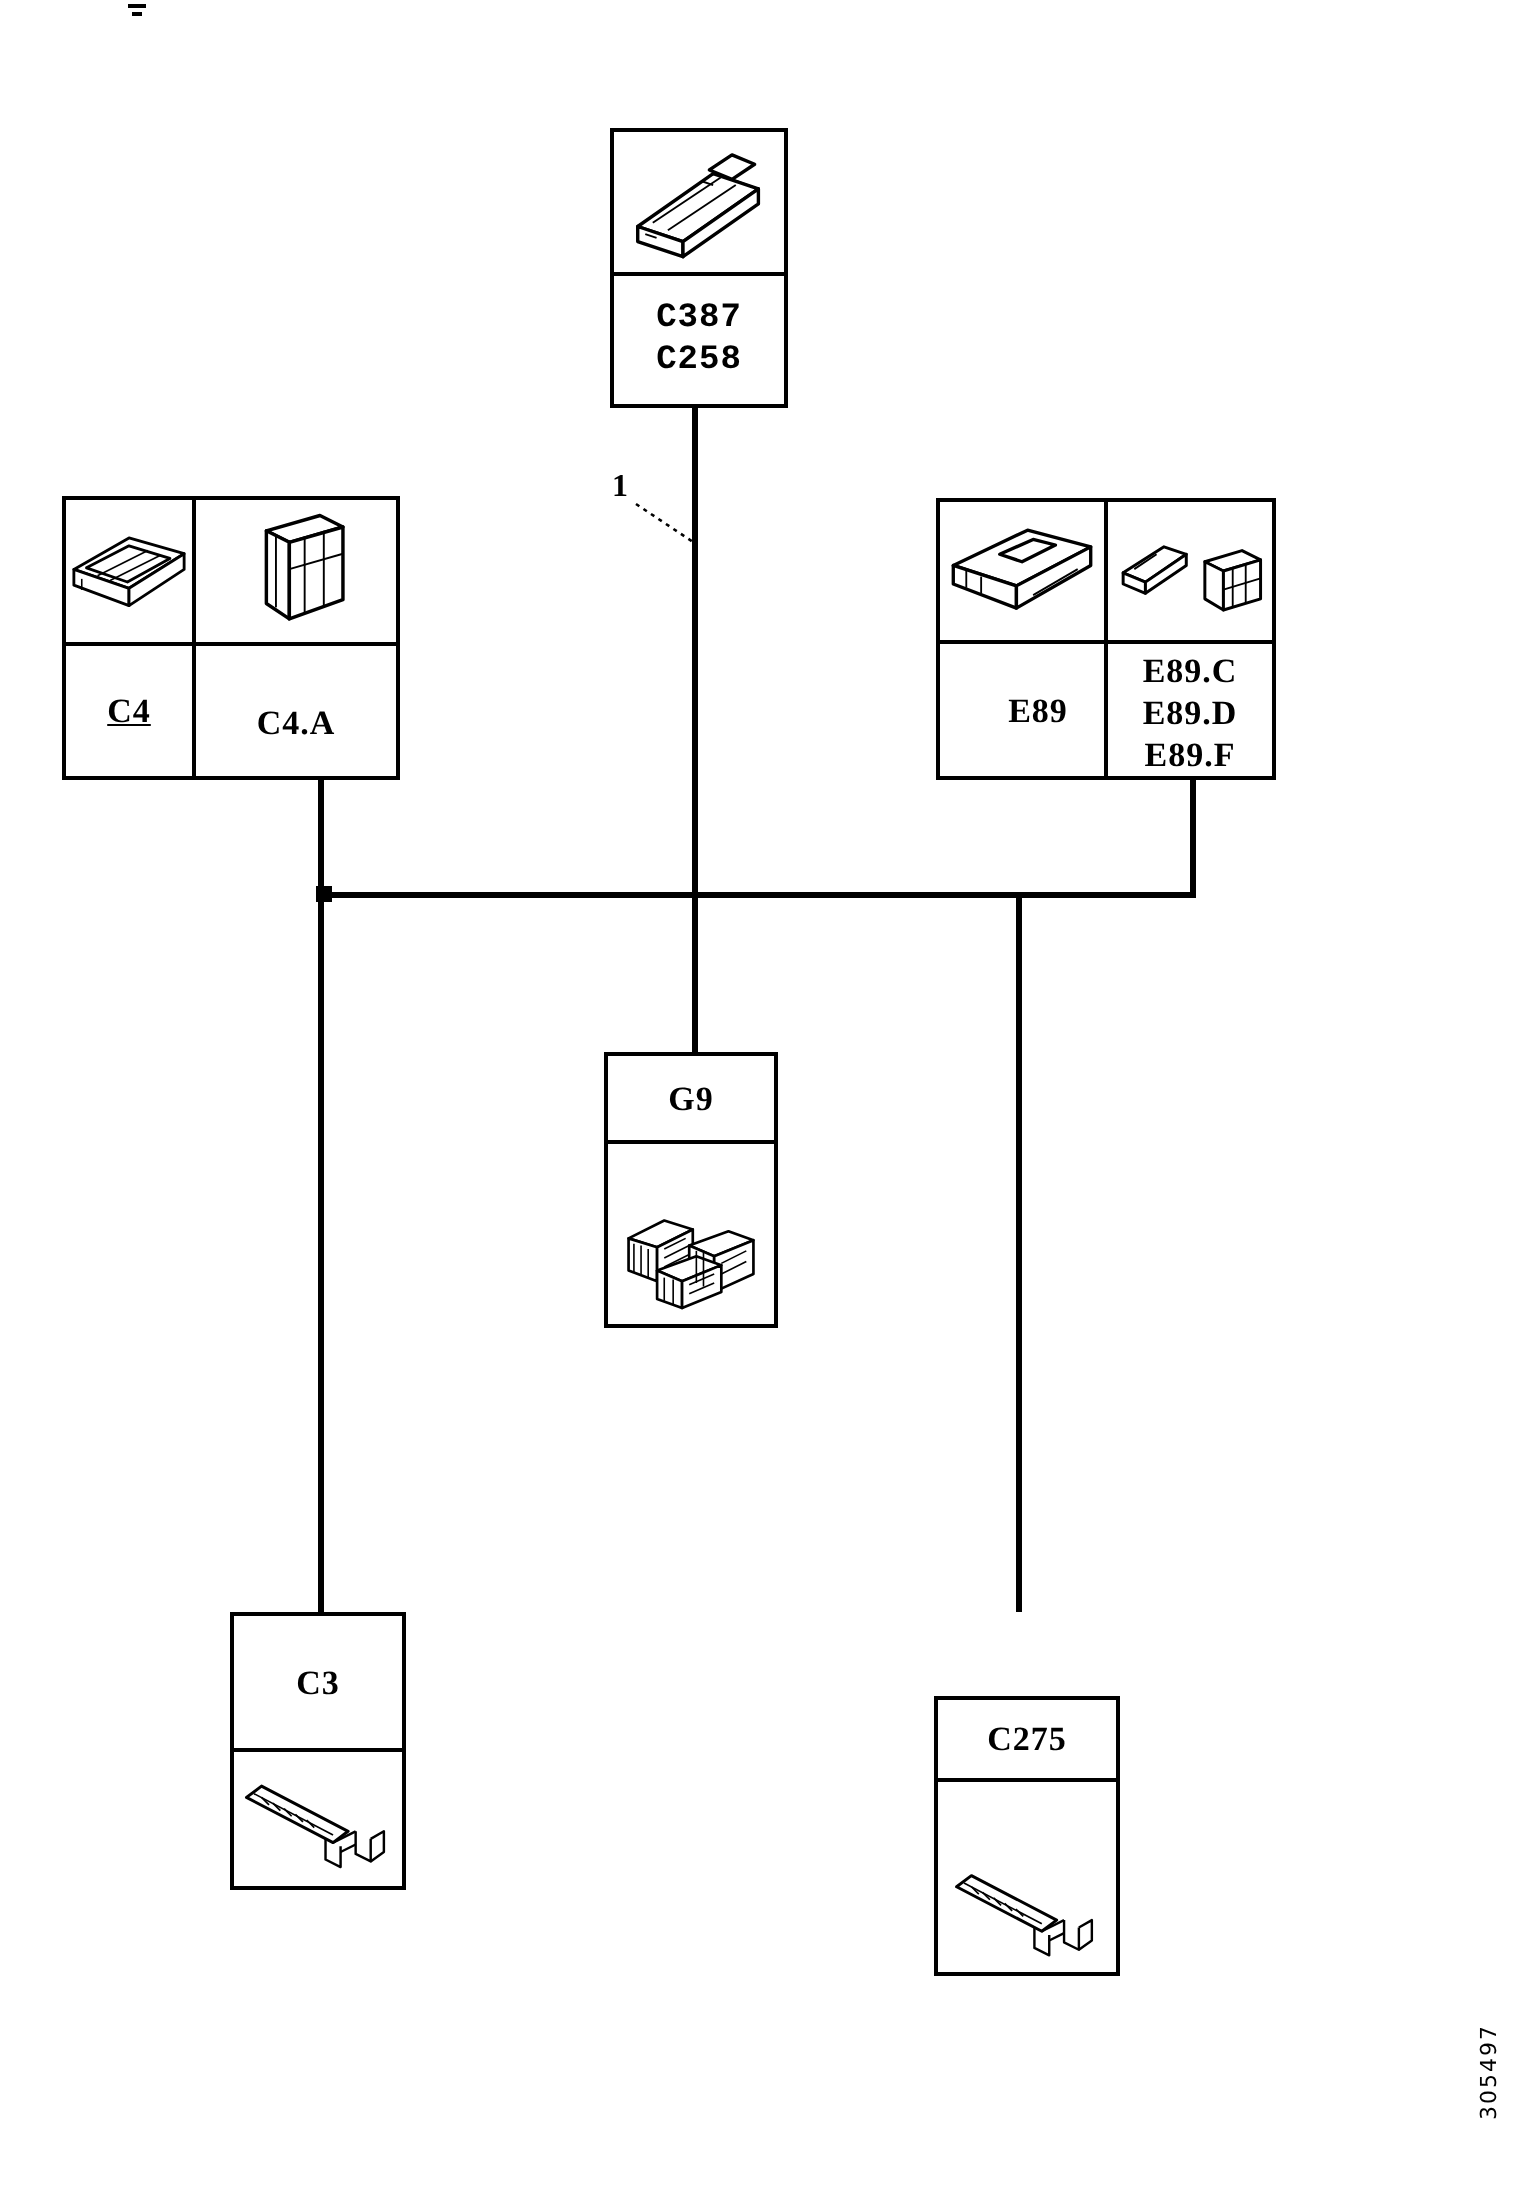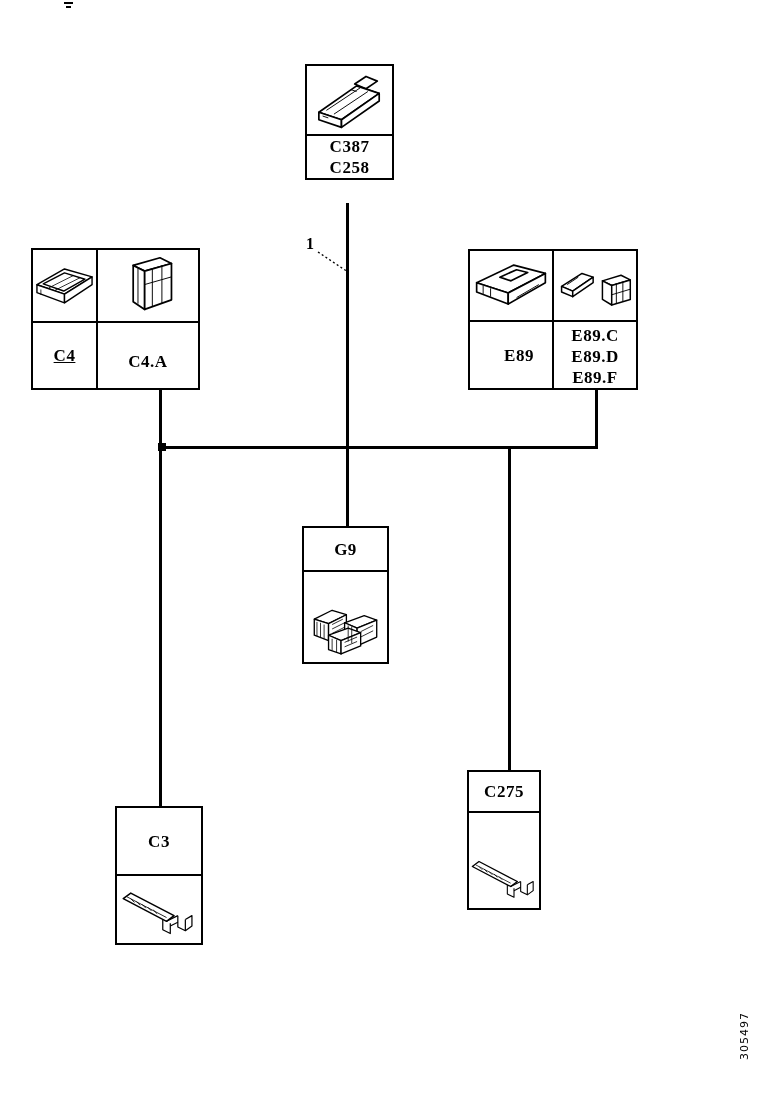--- a/index.html
+++ b/index.html
@@ -42,21 +42,21 @@
   <div class="vline" style="left:159px;top:388px;width:3px;height:418px;"></div>
   <div class="vline" style="left:595px;top:388px;width:3px;height:61px;"></div>
   <div class="vline" style="left:508px;top:446px;width:3px;height:360px;"></div>
   <div class="dot" style="left:158px;top:443px;width:8px;height:8px;"></div>
 
   <div class="callout" style="left:306px;top:235px;">1</div>
   <svg class="leader" style="left:312px;top:248px;" width="40" height="28">
     <line x1="6" y1="4" x2="36" y2="24" stroke="#000" stroke-width="1.3" stroke-dasharray="2,2.5"></line>
   </svg>
 
-  <div class="box" style="left:305px;top:64px;width:89px;height:116px;">
+  <div class="box" style="left:305px;top:64px;width:89px;height:140px;font-family:Liberation Mono, monospace;">
     <div class="cell imgtop" style="height:72px;">
       <svg class="illus" viewBox="0 0 85 70" width="83" height="66">
         <g fill="#fff" stroke="#000" stroke-width="1.8" stroke-linejoin="round">
           <polygon points="48,18 60,10 72,15 60,23"></polygon>
           <polygon points="10,48 50,20 74,28 34,56"></polygon>
           <polygon points="10,48 10,56 34,64 34,56"></polygon>
           <polygon points="34,64 74,36 74,28 34,56"></polygon>
         </g>
         <g stroke="#000" stroke-width="1" fill="none">
           <line x1="18" y1="46" x2="54" y2="22"></line>
@@ -230,21 +230,21 @@
             <line x1="18" y1="25" x2="22" y2="29"></line>
           <line x1="24" y1="28" x2="28" y2="32"></line>
             <line x1="30" y1="31" x2="34" y2="35"></line>
           <line x1="36" y1="34" x2="40" y2="38"></line>
             <line x1="8" y1="20" x2="50" y2="42"></line>
         </g>
       </svg>
     </div>
   </div>
 
-  <div class="box" style="left:467px;top:770px;width:74px;height:140px;gap:32px;">
+  <div class="box" style="left:467px;top:848px;width:93px;height:140px;gap:32px;">
     <div class="cell lbl lbltop" style="height:69px;">
       <span>C275</span>
     </div>
     <div class="cell" style="flex:1;">
       <svg class="illus" viewBox="0 0 84 68" width="81" height="63">
         <g fill="#fff" stroke="#000" stroke-width="1.6" stroke-linejoin="round">
           <polygon points="4,22 12,16 58,40 50,46"></polygon>
         </g>
         <g stroke="#000" stroke-width="1.3" fill="none" stroke-linejoin="round">
           <polyline points="46,44 46,55 54,59 54,48"></polyline>

